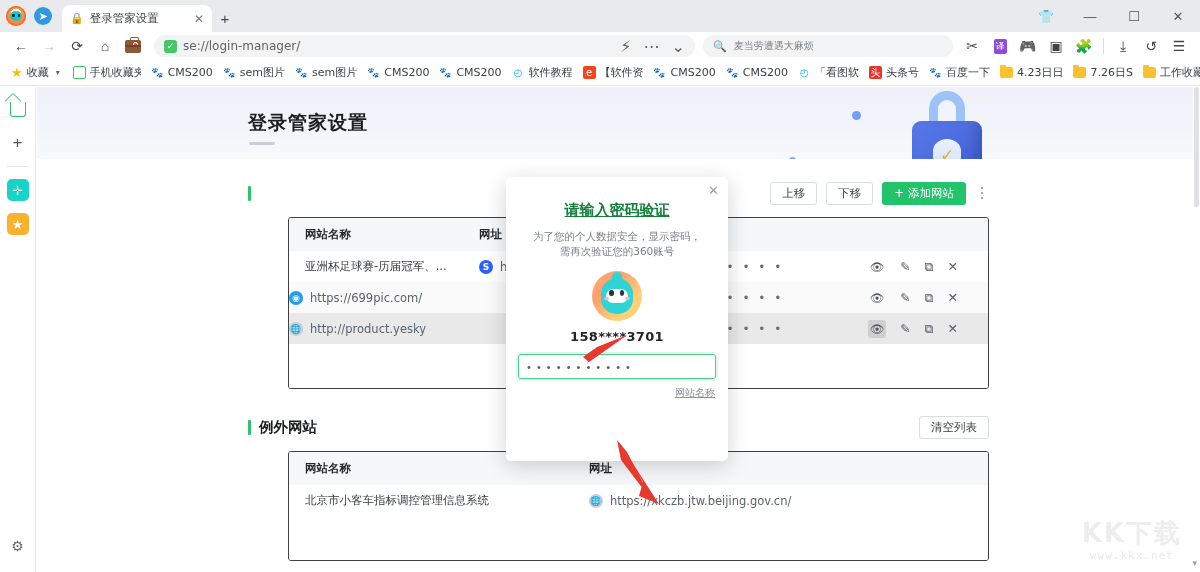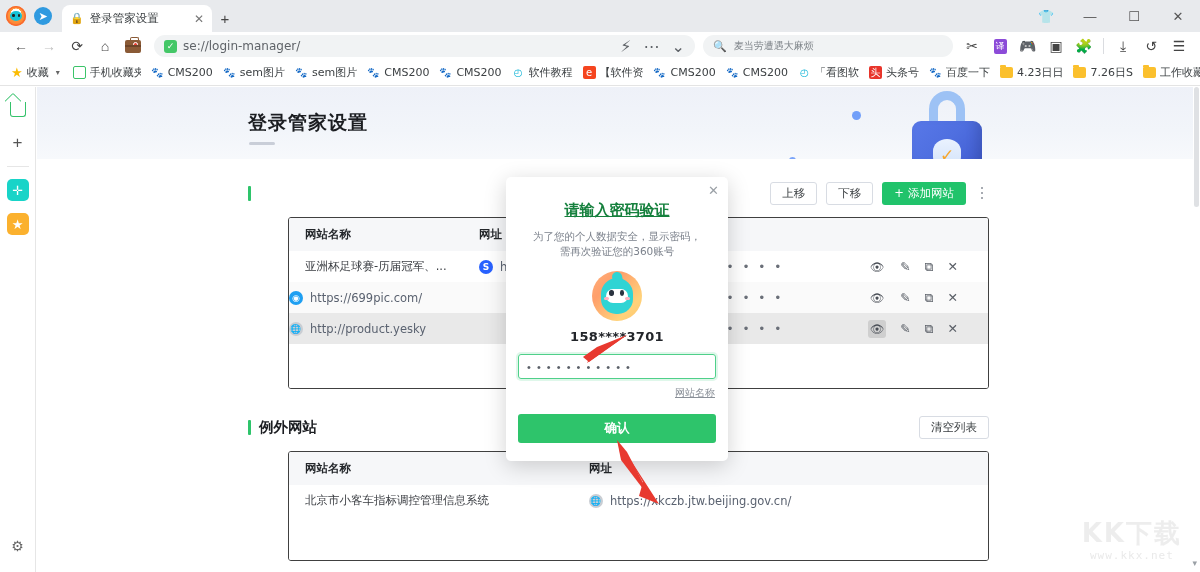--- a/index.html
+++ b/index.html
@@ -555,21 +555,20 @@
           <i></i>
         </span>
       <span class="av-cheek l"></span>
       <span class="av-cheek r"></span>
     </div>
     <div class="phone">158****3701</div>
     <div class="pw-input">
       <span>• • • • • • • • • • •</span>
     </div>
     <div class="forgot">网站名称</div>
-    <div class="confirm">确认</div>
   </div>
 </div>
 
 <svg class="arrow arw1" viewBox="0 0 56 36">
   <path d="M54 2 L14 30 L20 18 L10 24 Z" fill="#e8392f"></path>
   <path d="M54 2 L16 29 L10 24 L24 14 Z" fill="#e8392f"></path>
 </svg>
 <svg class="arrow arw2" viewBox="0 0 52 72">
   <path d="M6 4 L46 66 L26 58 L30 44 Z" fill="#e8392f" transform="translate(0,0)"></path>
   <path d="M4 2 L14 14 L40 64 L8 22 Z" fill="#e8392f"></path>

